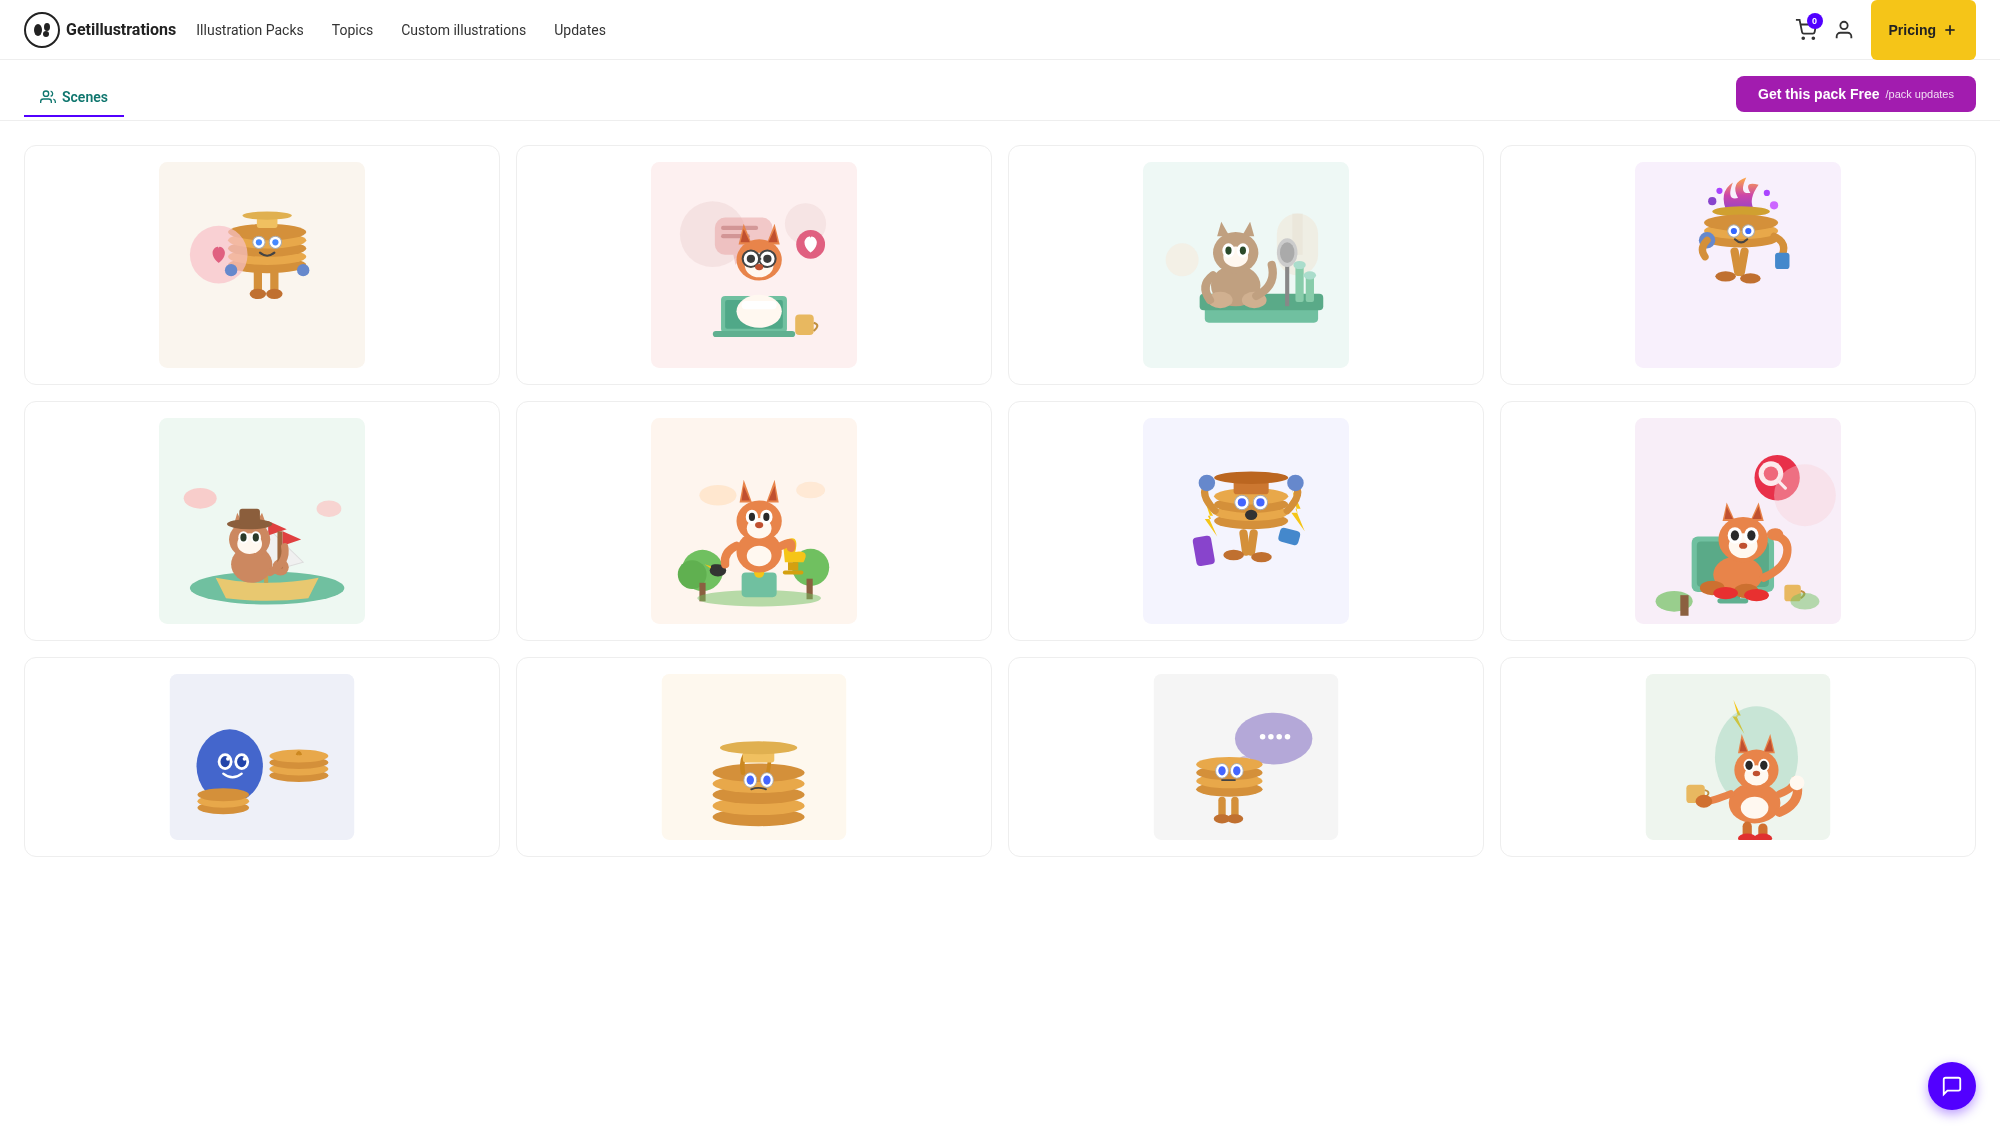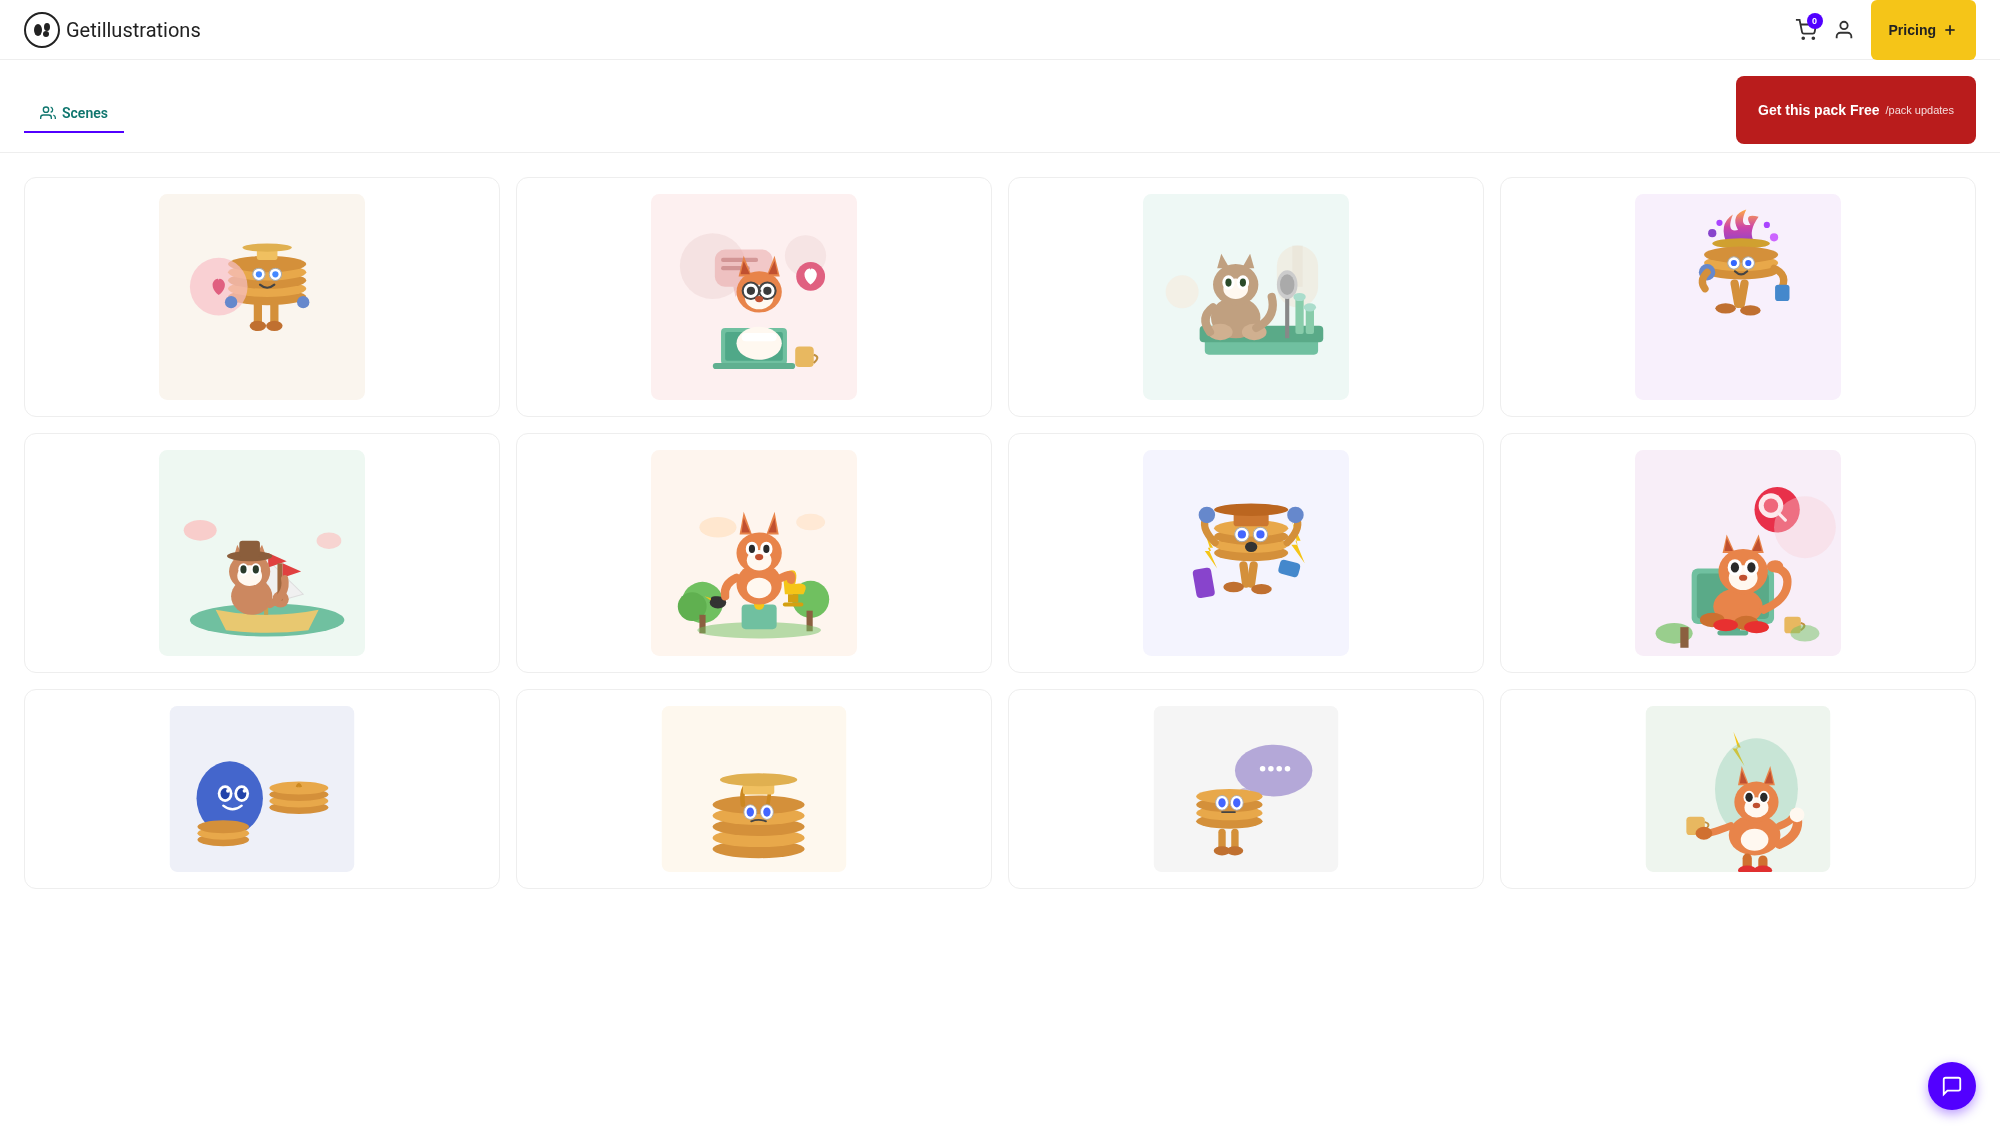--- a/index.html
+++ b/index.html
@@ -23,22 +23,22 @@
       gap: 6px;
       text-decoration: none;
       margin-right: 20px;
       flex-shrink: 0;
     }
     .logo-icon {
       width: 36px;
       height: 36px;
     }
     .logo-text {
-      font-size: 20px;
-      font-weight: 400;
+      font-size: 16px;
+      font-weight: 700;
       color: #222;
     }
 
     .search-bar {
       display: flex;
       align-items: center;
       background: #f5f5f5;
       border-radius: 24px;
       padding: 0 14px;
       height: 38px;
@@ -150,25 +150,25 @@
       border-bottom: 2px solid transparent;
       transition: all 0.2s;
     }
     .tab.active {
       color: #0f766e;
       border-bottom: 2px solid #5200ff;
       font-weight: 600;
     }
 
     .get-pack-btn {
-      background: #b91c1c;
+      background: #a21caf;
       color: #fff;
       border: none;
       border-radius: 8px;
-      padding: 26px 22px;
+      padding: 10px 22px;
       font-size: 14px;
       font-weight: 600;
       cursor: pointer;
       margin-bottom: 8px;
       display: flex;
       align-items: center;
       gap: 6px;
     }
     .get-pack-btn span.sub {
       font-size: 11px;
@@ -227,20 +227,26 @@
     <svg class="logo-icon" viewBox="0 0 36 36" fill="none" xmlns="http://www.w3.org/2000/svg">
       <circle cx="18" cy="18" r="17" stroke="#222" stroke-width="2"></circle>
       <ellipse cx="14" cy="18" rx="4" ry="6" fill="#222"></ellipse>
       <ellipse cx="23" cy="15" rx="3" ry="4" fill="#222"></ellipse>
       <circle cx="22" cy="22" r="3" fill="#222"></circle>
     </svg>
     <span class="logo-text">Getillustrations</span>
   </a>
 
 
+  <nav class="nav-links">
+    <a class="nav-link">Illustration Packs</a>
+    <a class="nav-link">Topics</a>
+    <a class="nav-link">Custom illustrations</a>
+    <a class="nav-link">Updates</a>
+  </nav>
 
   <div class="header-right">
     <button class="cart-btn">
       <svg width="22" height="22" viewBox="0 0 24 24" fill="none" stroke="currentColor" stroke-width="2">
         <circle cx="9" cy="21" r="1"></circle>
           <circle cx="20" cy="21" r="1"></circle>
         <path d="M1 1h4l2.68 13.39a2 2 0 0 0 2 1.61h9.72a2 2 0 0 0 2-1.61L23 6H6"></path>
       </svg>
       <span class="cart-badge">0</span>
     </button>

